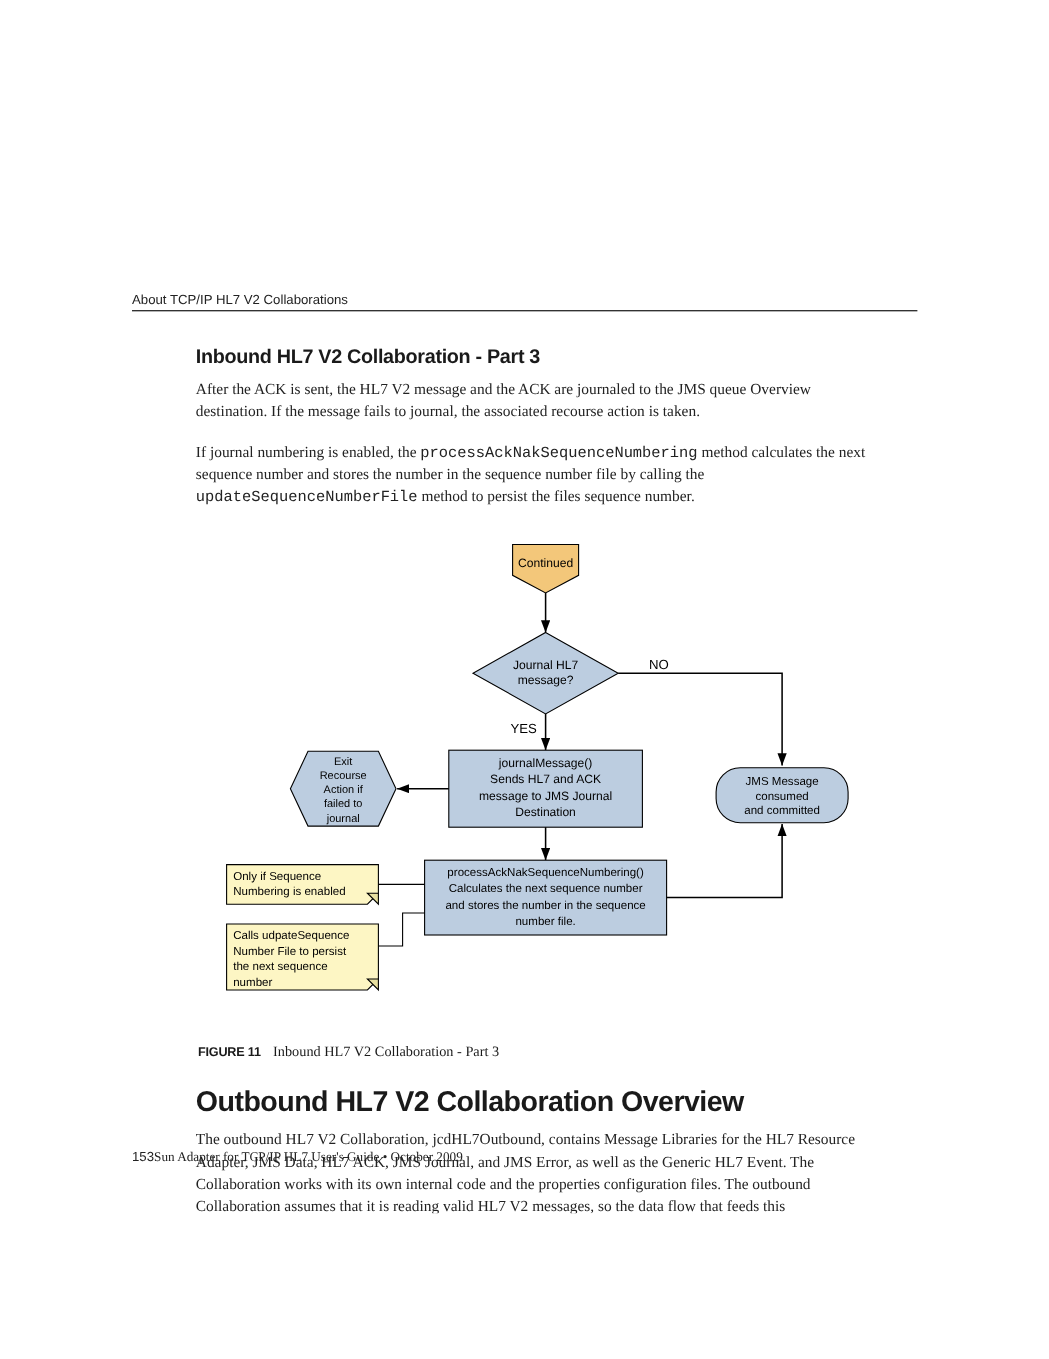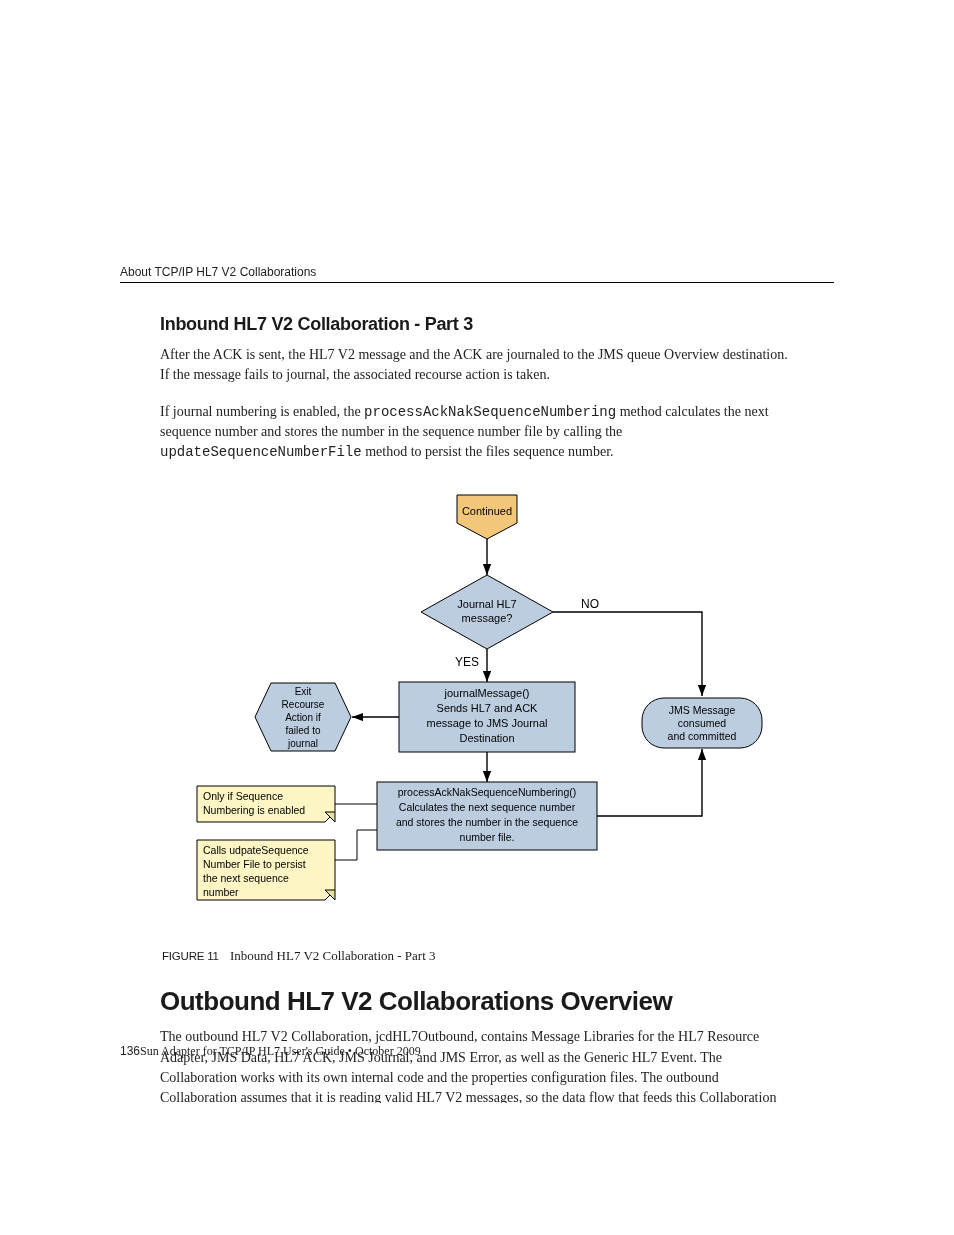--- a/index.html
+++ b/index.html
@@ -26,21 +26,21 @@
   .rule {
     position:absolute;
     top:282px;
     left:120px;
     right:120px;
     border-top:1px solid #000;
   }
   .content {
     position:absolute;
     top:314px;
-    left:160px;
+    left:178px;
     right:160px;
   }
   h3 {
     font-size:18px;
     font-weight:700;
     margin:0 0 10px 0;
     letter-spacing:-0.3px;
   }
   h2 {
     font-size:26px;
@@ -69,21 +69,21 @@
     display:block;
     margin:0 auto;
   }
   .caption {
     font-size:11.5px;
     margin-top:8px;
     text-align:left;
     padding-left:2px;
   }
   .caption .lbl {
-    font-weight:400;
+    font-weight:700;
     text-transform:uppercase;
     letter-spacing:-0.2px;
     margin-right:8px;
   }
   .caption .txt {
     font-family:Georgia,"Times New Roman",serif;
     font-size:13px;
   }
   .footer {
     position:absolute;
@@ -196,24 +196,24 @@
         </g>
         <polyline points="158,370 180,370 180,340 200,340" fill="none" stroke="#000" stroke-width="1"></polyline>
       </svg>
 
       <div class="caption">
         <span class="lbl">FIGURE 11</span>
         <span class="txt">Inbound HL7 V2 Collaboration - Part 3</span>
       </div>
     </div>
 
-    <h2>Outbound HL7 V2 Collaborations Overview</h2>
+    <h2>Outbound HL7 V2 Collaboration Overview</h2>
 
     <p>The outbound HL7 V2 Collaboration, jcdHL7Outbound, contains Message Libraries for the HL7 Resource Adapter, JMS Data, HL7 ACK, JMS Journal, and JMS Error, as well as the Generic HL7 Event. The Collaboration works with its own internal code and the properties configuration files. The outbound Collaboration assumes that it is reading valid HL7 V2 messages, so the data flow that feeds this Collaboration must ensure this.</p>
 
   </div>
 
   <div class="footer">
-    <span class="pn">136</span>
+    <span class="pn">153</span>
     <span class="ft">Sun Adapter for TCP/IP HL7 User's Guide  •  October 2009</span>
   </div>
 
 </div>
 
 </body></html>

